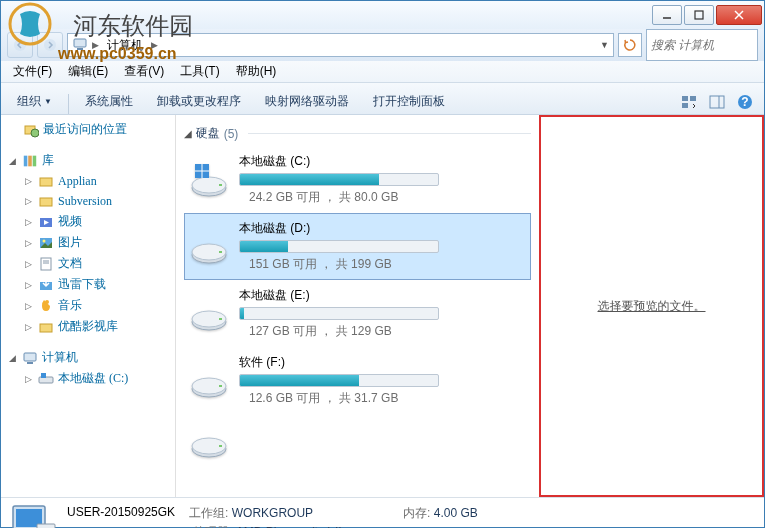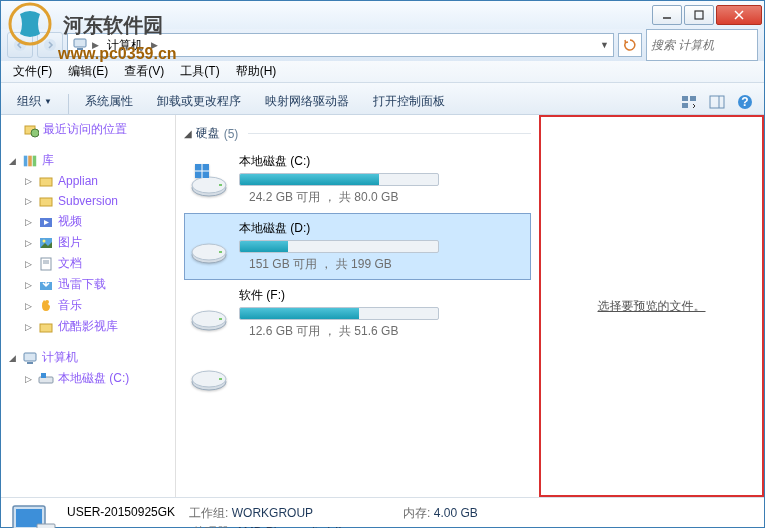--- a/index.html
+++ b/index.html
@@ -1,19 +1,19 @@
 <!DOCTYPE html>
 <html><head>
 <meta charset="utf-8">
 <style>
 *{box-sizing:border-box;margin:0;padding:0;font-family:"Microsoft YaHei","Segoe UI",Tahoma,sans-serif;font-size:12px;}
 body{background:#fff;width:765px;height:528px;overflow:hidden;position:relative;}
 .watermark{position:absolute;top:2px;left:8px;z-index:100;pointer-events:none;}
 .wm-logo{display:inline-block;vertical-align:middle;}
-.wm-text{display:inline-block;font-size:20px;font-weight:bold;color:#444;vertical-align:middle;margin-left:8px;}
+.wm-text{display:inline-block;font-size:24px;font-weight:normal;color:#444;vertical-align:middle;margin-left:18px;}
 .wm-url{font-size:16px;color:#a16207;font-weight:bold;margin-left:50px;margin-top:-4px;}
 .window{position:absolute;top:0;left:0;width:765px;height:528px;background:#fff;border:1px solid #3b7db3;}
 .titlebar{height:28px;background:linear-gradient(#f7fbff,#e6f0fa);display:flex;align-items:center;padding:0 2px;}
 .tb-left{flex:1;}
 .tb-btns{display:flex;}
 .tb-btn{width:30px;height:20px;margin-left:2px;display:flex;align-items:center;justify-content:center;border:1px solid #8aa8c4;border-radius:2px;background:linear-gradient(#fdfefe,#e5edf5);cursor:pointer;}
 .tb-btn.close{width:46px;background:linear-gradient(#e77d6e,#d9402f);border-color:#b03020;color:#fff;}
 .tb-btn svg{width:10px;height:10px;}
 .addrbar{height:32px;background:linear-gradient(#eaf2fb,#dce8f5);display:flex;align-items:center;padding:3px 6px;gap:4px;}
 .navbtn{width:26px;height:26px;border-radius:3px;background:linear-gradient(#f5f9fd,#d9e6f2);border:1px solid #9bb6d0;display:flex;align-items:center;justify-content:center;cursor:pointer;}
@@ -30,21 +30,21 @@
 .tbtn{padding:4px 10px;color:#1e395b;cursor:pointer;display:flex;align-items:center;gap:3px;}
 .tbtn.organize{color:#1e395b;}
 .tbsep{width:1px;height:20px;background:#c0cfdf;margin:0 2px;}
 .tbright{margin-left:auto;display:flex;gap:2px;}
 .ticon{width:26px;height:24px;border:1px solid transparent;display:flex;align-items:center;justify-content:center;cursor:pointer;}
 .body{display:flex;height:382px;}
 .sidebar{width:175px;background:#fff;border-right:1px solid #e0e0e0;overflow:hidden;padding:4px 0;}
 .tree-item{display:flex;align-items:center;padding:2px 6px;gap:4px;cursor:pointer;}
 .tree-exp{width:11px;height:11px;display:flex;align-items:center;justify-content:center;color:#666;font-size:9px;}
 .tree-icon{width:16px;height:16px;display:flex;align-items:center;justify-content:center;}
-.tree-label{color:#8b5cf6;white-space:nowrap;}
+.tree-label{color:#0369a1;white-space:nowrap;font-family:Liberation Serif, serif;}
 .tree-group{margin-top:10px;}
 .indent1{padding-left:22px;}
 .main{flex:1;background:#fff;overflow:hidden;padding:6px 8px;}
 .group-hdr{display:flex;align-items:center;gap:4px;padding:4px 0;color:#1e395b;}
 .group-hdr .arrow{font-size:10px;color:#555;}
 .group-hdr .cnt{color:#6b8299;}
 .group-line{flex:1;height:1px;background:#e0e6ec;margin-left:6px;}
 .drive{display:flex;align-items:center;padding:6px 4px;gap:10px;border:1px solid transparent;cursor:pointer;}
 .drive.sel{background:#cde8ff;border-color:#7da2ce;}
 .drive-icon{width:40px;height:40px;display:flex;align-items:center;justify-content:center;}
@@ -341,25 +341,41 @@
           </div>
           <div class="drive">
             <span class="drive-icon">
               <svg class="drive-svg" width="40" height="40" viewBox="0 0 40 40">
                 <ellipse cx="20" cy="28" rx="17" ry="8" fill="#d5dde5" stroke="#9aabbc"></ellipse>
                 <ellipse cx="20" cy="25" rx="17" ry="8" fill="#eef2f6" stroke="#b5c3d1"></ellipse>
                 <rect x="30" y="24" width="3" height="2" fill="#7ac970"></rect>
               </svg>
             </span>
             <div class="drive-info">
+              <div class="drive-name">本地磁盘 (E:)</div>
+              <div class="drive-bar">
+                <div class="drive-fill" style="width:2%"></div>
+              </div>
+              <div class="drive-txt">127 GB 可用 ， 共 129 GB</div>
+            </div>
+          </div>
+          <div class="drive">
+            <span class="drive-icon">
+              <svg class="drive-svg" width="40" height="40" viewBox="0 0 40 40">
+                <ellipse cx="20" cy="28" rx="17" ry="8" fill="#d5dde5" stroke="#9aabbc"></ellipse>
+                <ellipse cx="20" cy="25" rx="17" ry="8" fill="#eef2f6" stroke="#b5c3d1"></ellipse>
+                <rect x="30" y="24" width="3" height="2" fill="#7ac970"></rect>
+              </svg>
+            </span>
+            <div class="drive-info">
               <div class="drive-name">软件 (F:)</div>
               <div class="drive-bar">
                 <div class="drive-fill" style="width:60%"></div>
               </div>
-              <div class="drive-txt">12.6 GB 可用 ， 共 51.6 GB</div>
+              <div class="drive-txt">12.6 GB 可用 ， 共 31.7 GB</div>
             </div>
           </div>
           <div class="drive">
             <span class="drive-icon">
               <svg class="drive-svg" width="40" height="40" viewBox="0 0 40 40">
                 <ellipse cx="20" cy="28" rx="17" ry="8" fill="#d5dde5" stroke="#9aabbc"></ellipse>
                 <ellipse cx="20" cy="25" rx="17" ry="8" fill="#eef2f6" stroke="#b5c3d1"></ellipse>
                 <rect x="30" y="24" width="3" height="2" fill="#7ac970"></rect>
               </svg>
             </span>

